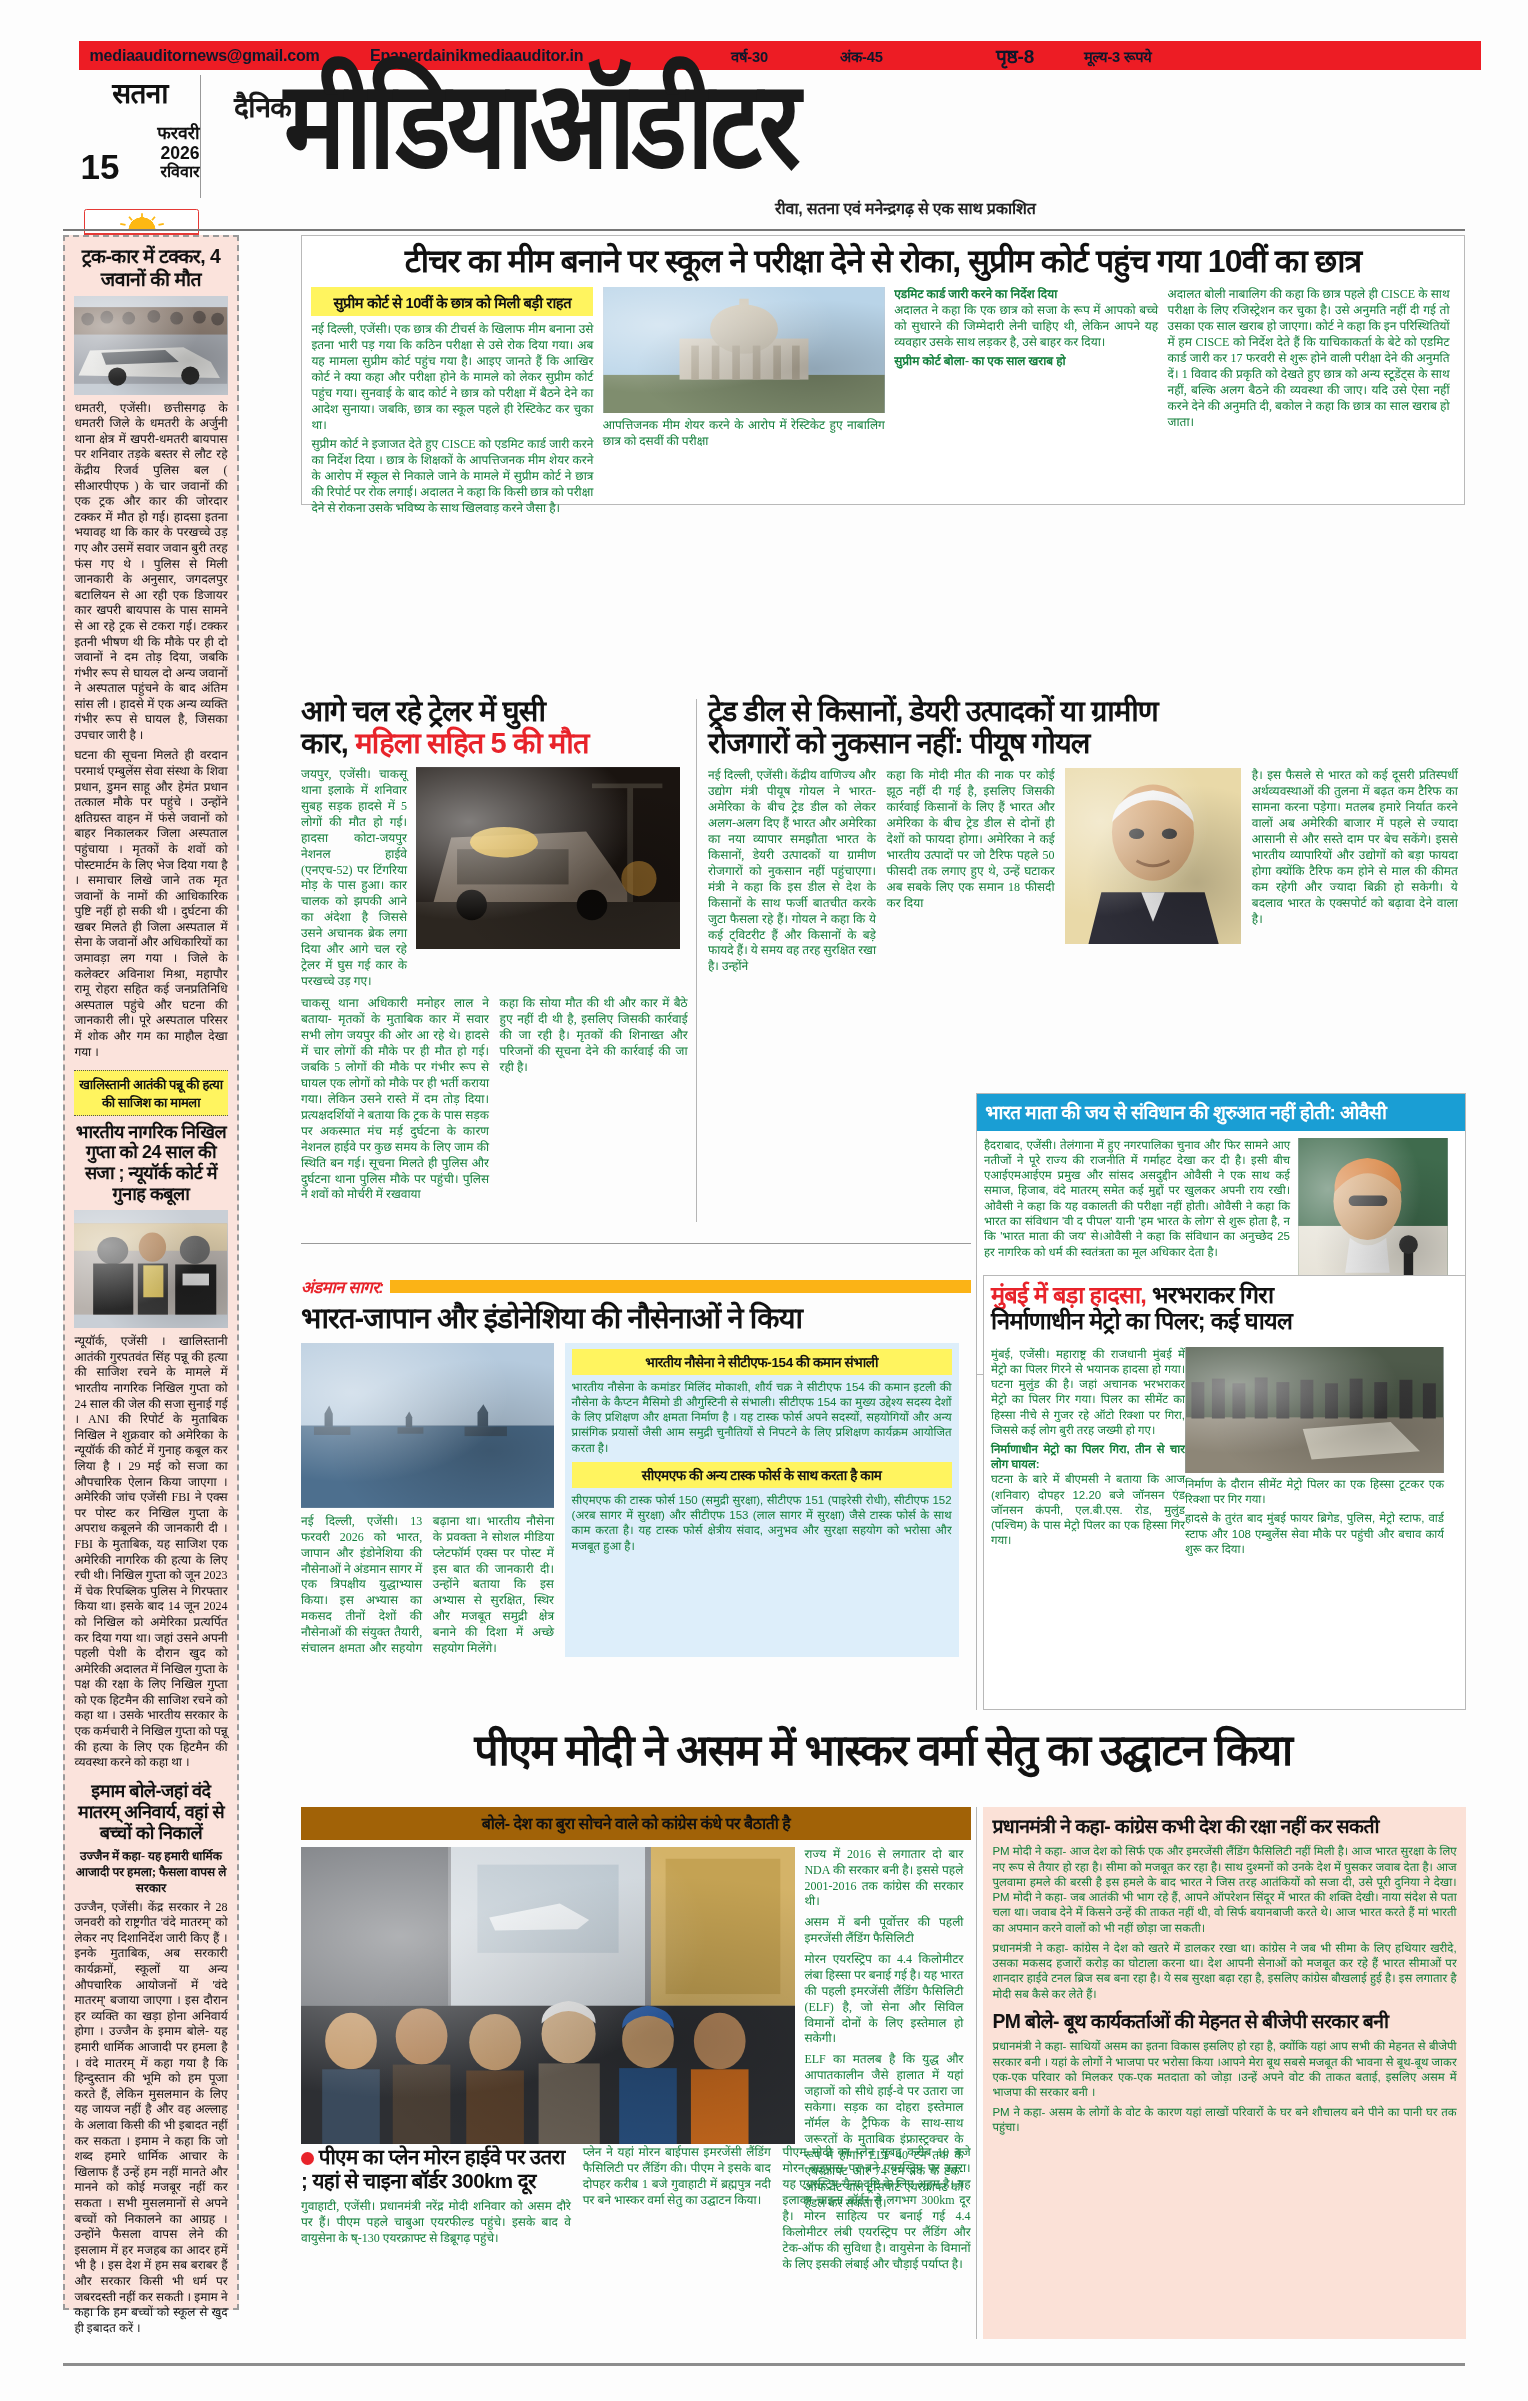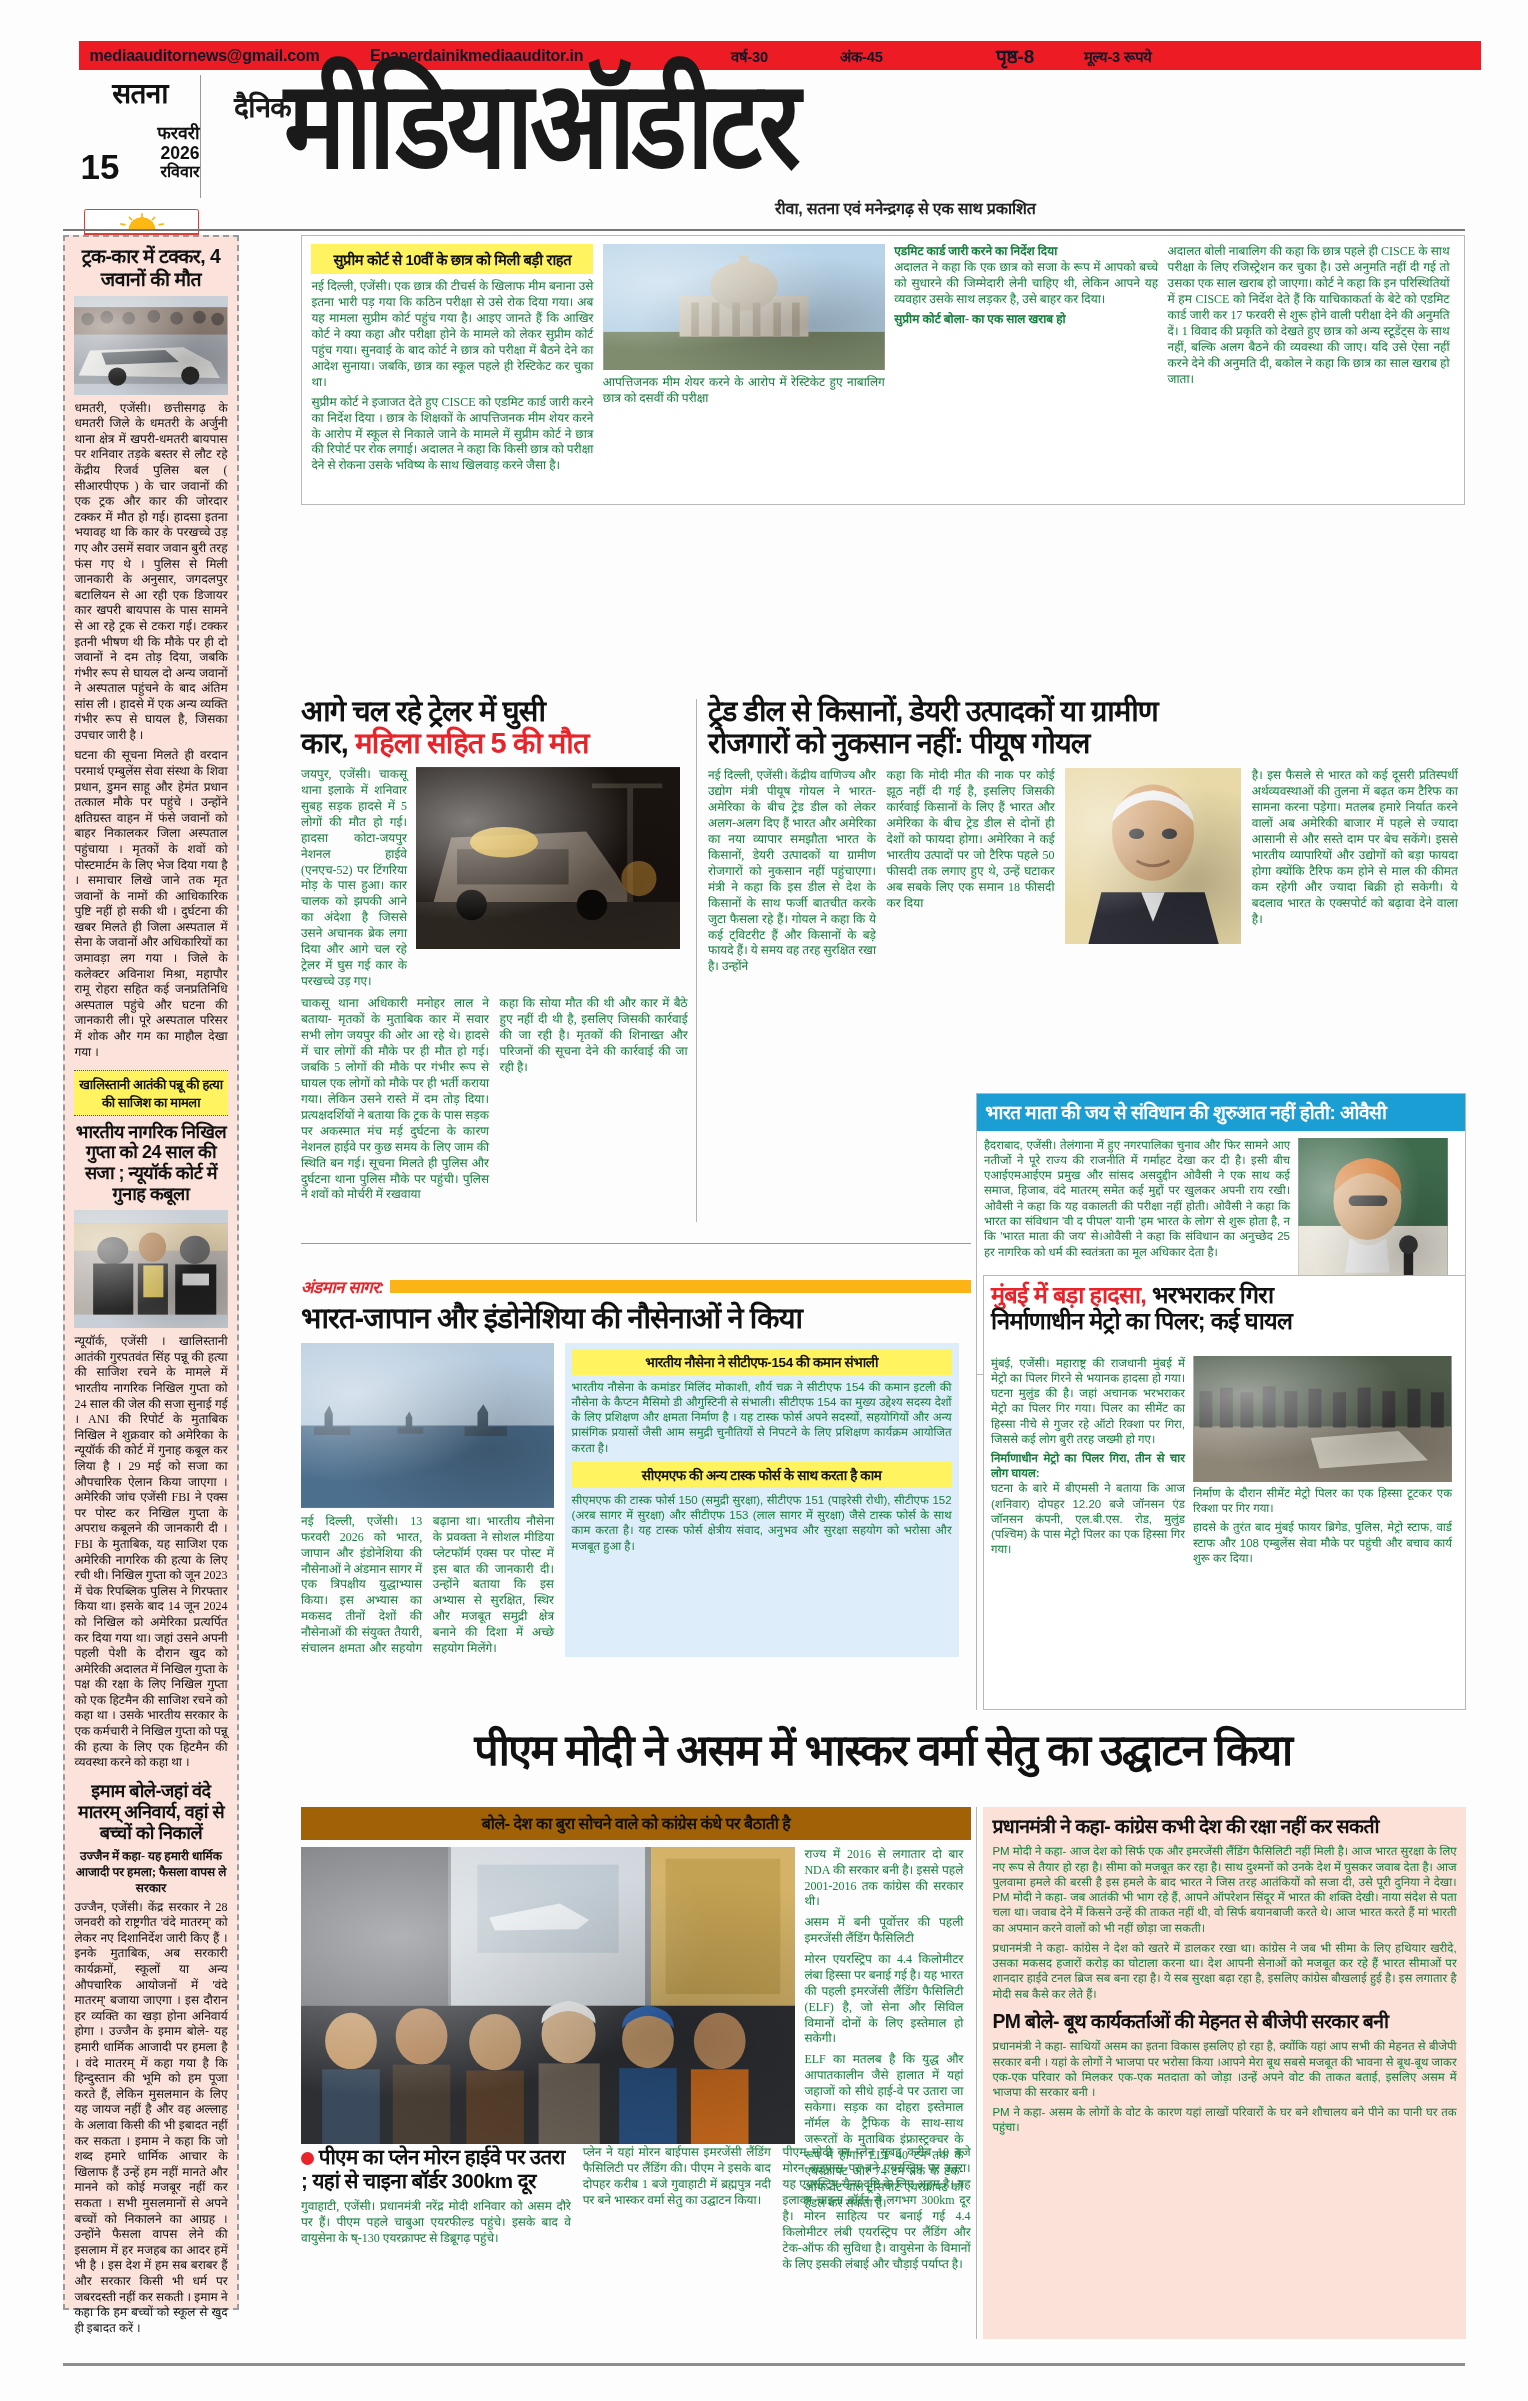--- a/index.html
+++ b/index.html
@@ -305,20 +305,21 @@
       </svg>
     </div>
     <div class="lc-body">न्यूयॉर्क, एजेंसी । खालिस्तानी आतंकी गुरपतवंत सिंह पन्नू की हत्या की साजिश रचने के मामले में भारतीय नागरिक निखिल गुप्ता को 24 साल की जेल की सजा सुनाई गई । ANI की रिपोर्ट के मुताबिक निखिल ने शुक्रवार को अमेरिका के न्यूयॉर्क की कोर्ट में गुनाह कबूल कर लिया है । 29 मई को सजा का औपचारिक ऐलान किया जाएगा । अमेरिकी जांच एजेंसी FBI ने एक्स पर पोस्ट कर निखिल गुप्ता के अपराध कबूलने की जानकारी दी । FBI के मुताबिक, यह साजिश एक अमेरिकी नागरिक की हत्या के लिए रची थी। निखिल गुप्ता को जून 2023 में चेक रिपब्लिक पुलिस ने गिरफ्तार किया था। इसके बाद 14 जून 2024 को निखिल को अमेरिका प्रत्यर्पित कर दिया गया था। जहां उसने अपनी पहली पेशी के दौरान खुद को अमेरिकी अदालत में निखिल गुप्ता के पक्ष की रक्षा के लिए निखिल गुप्ता को एक हिटमैन की साजिश रचने को कहा था । उसके भारतीय सरकार के एक कर्मचारी ने निखिल गुप्ता को पन्नू की हत्या के लिए एक हिटमैन की व्यवस्था करने को कहा था ।</div>
 
     <div class="lc-head" style="font-size:18px;margin-top:10.6px">इमाम बोले-जहां वंदे मातरम् अनिवार्य, वहां से बच्चों को निकालें</div>
     <div class="lc-body" style="text-align:center;font-weight:bold;margin:3.5px 0">उज्जैन में कहा- यह हमारी धार्मिक आजादी पर हमला; फैसला वापस ले सरकार</div>
     <div class="lc-body">उज्जैन, एजेंसी। केंद्र सरकार ने 28 जनवरी को राष्ट्रगीत 'वंदे मातरम्' को लेकर नए दिशानिर्देश जारी किए हैं । इनके मुताबिक, अब सरकारी कार्यक्रमों, स्कूलों या अन्य औपचारिक आयोजनों में 'वंदे मातरम्' बजाया जाएगा । इस दौरान हर व्यक्ति का खड़ा होना अनिवार्य होगा । उज्जैन के इमाम बोले- यह हमारी धार्मिक आजादी पर हमला है । वंदे मातरम् में कहा गया है कि हिन्दुस्तान की भूमि को हम पूजा करते हैं, लेकिन मुसलमान के लिए यह जायज नहीं है और वह अल्लाह के अलावा किसी की भी इबादत नहीं कर सकता । इमाम ने कहा कि जो शब्द हमारे धार्मिक आचार के खिलाफ हैं उन्हें हम नहीं मानते और मानने को कोई मजबूर नहीं कर सकता । सभी मुसलमानों से अपने बच्चों को निकालने का आग्रह । उन्होंने फैसला वापस लेने की इसलाम में हर मजहब का आदर हमें भी है । इस देश में हम सब बराबर हैं और सरकार किसी भी धर्म पर जबरदस्ती नहीं कर सकती । इमाम ने कहा कि हम बच्चों को स्कूल से खुद ही इबादत करें ।</div>
   </div>
 
   <div class="box tophl">
+    <h1>टीचर का मीम बनाने पर स्कूल ने परीक्षा देने से रोका, सुप्रीम कोर्ट पहुंच गया 10वीं का छात्र</h1>
     <div style="display:flex; gap:9.4px; height:194px;">
       <div style="width:282px">
         <div class="yellow-kicker">सुप्रीम कोर्ट से 10वीं के छात्र को मिली बड़ी राहत</div>
         <div class="body-txt" style="margin-top:5.9px">नई दिल्ली, एजेंसी। एक छात्र की टीचर्स के खिलाफ मीम बनाना उसे इतना भारी पड़ गया कि कठिन परीक्षा से उसे रोक दिया गया। अब यह मामला सुप्रीम कोर्ट पहुंच गया है। आइए जानते हैं कि आखिर कोर्ट ने क्या कहा और परीक्षा होने के मामले को लेकर सुप्रीम कोर्ट पहुंच गया। सुनवाई के बाद कोर्ट ने छात्र को परीक्षा में बैठने देने का आदेश सुनाया। जबकि, छात्र का स्कूल पहले ही रेस्टिकेट कर चुका था।</div>
         <div class="body-txt" style="margin-top:3.5px">सुप्रीम कोर्ट ने इजाजत देते हुए CISCE को एडमिट कार्ड जारी करने का निर्देश दिया । छात्र के शिक्षकों के आपत्तिजनक मीम शेयर करने के आरोप में स्कूल से निकाले जाने के मामले में सुप्रीम कोर्ट ने छात्र की रिपोर्ट पर रोक लगाई। अदालत ने कहा कि किसी छात्र को परीक्षा देने से रोकना उसके भविष्य के साथ खिलवाड़ करने जैसा है।</div>
       </div>
       <div style="width:282px">
         <div class="imgph" style="width:100%;height:126px">
           <svg viewBox="0 0 480 215" style="position:absolute;inset:0;width:100%;height:100%">
             <rect width="480" height="215" fill="#b9d4e8"></rect>
@@ -459,21 +460,21 @@
   </div>
 
   <div class="vrule" style="left:976px; top:1275px; height:435px;"></div>
 
   <div class="box boxframe" style="left:983px; top:1275px; width:483px; height:435px; background:#fff; padding:5.9px 7px;">
     <div class="hl sh3">
       <span class="red">मुंबई में बड़ा हादसा,</span>
       <span>भरभराकर गिरा</span>
     </div>
     <div class="hl sh3">निर्माणाधीन मेट्रो का पिलर; कई घायल</div>
-    <div style="display:flex;gap:8px;margin-top:21px;">
+    <div style="display:flex;gap:0;margin-top:12px;">
       <div style="width:194px">
         <div class="body-txt sans">मुंबई, एजेंसी। महाराष्ट्र की राजधानी मुंबई में मेट्रो का पिलर गिरने से भयानक हादसा हो गया। घटना मुलुंड की है। जहां अचानक भरभराकर मेट्रो का पिलर गिर गया। पिलर का सीमेंट का हिस्सा नीचे से गुजर रहे ऑटो रिक्शा पर गिरा, जिससे कई लोग बुरी तरह जख्मी हो गए।</div>
         <div class="body-txt sans" style="font-weight:bold;margin-top:3.5px">निर्माणाधीन मेट्रो का पिलर गिरा, तीन से चार लोग घायल:</div>
         <div class="body-txt sans">घटना के बारे में बीएमसी ने बताया कि आज (शनिवार) दोपहर 12.20 बजे जॉनसन एंड जॉनसन कंपनी, एल.बी.एस. रोड, मुलुंड (पश्चिम) के पास मेट्रो पिलर का एक हिस्सा गिर गया।</div>
       </div>
       <div style="width:259px">
         <div class="imgph" style="width:100%;height:126px">
           <svg viewBox="0 0 440 215" style="position:absolute;inset:0;width:100%;height:100%">
             <rect width="440" height="215" fill="#4e5a4a"></rect>
             <rect y="120" width="440" height="95" fill="#8d8677"></rect>

